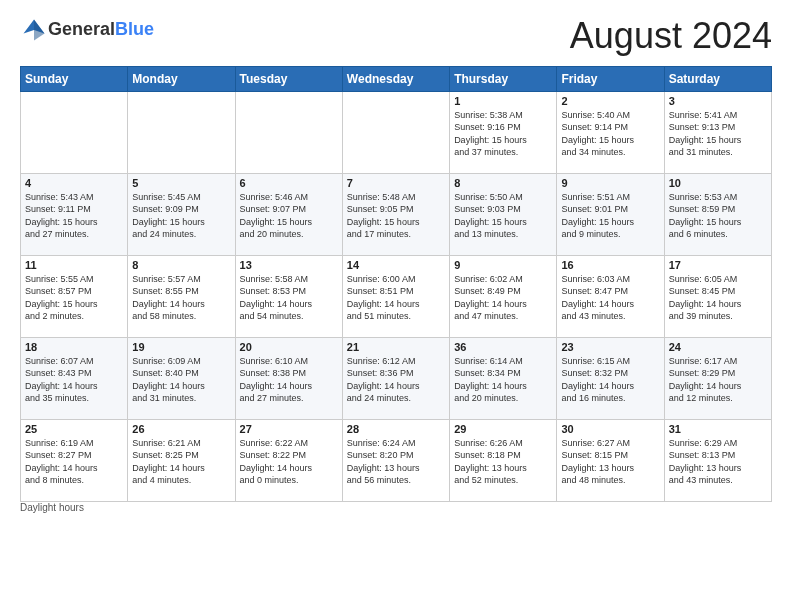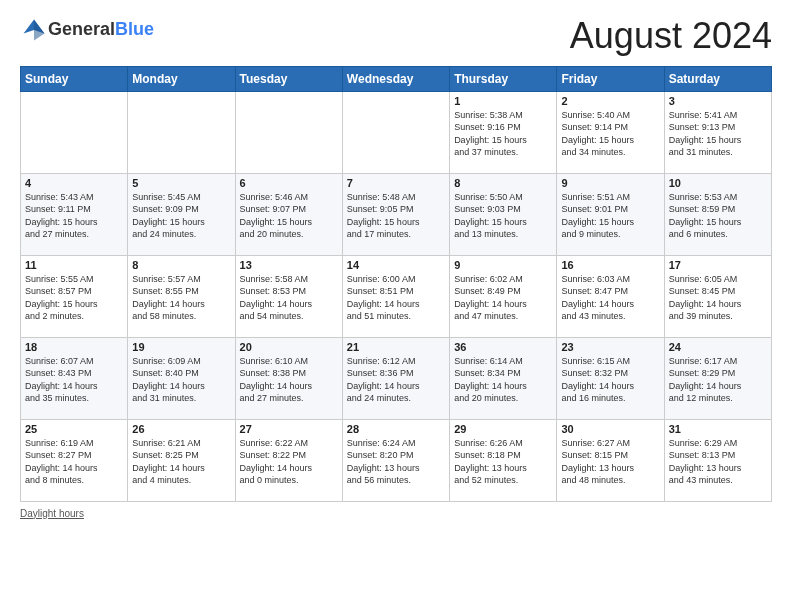--- a/index.html
+++ b/index.html
@@ -85,24 +85,22 @@
     }
     .day-info {
       font-size: 9px;
       color: #333;
       line-height: 1.4;
     }
     .empty-cell {
       background: #fff !important;
     }
     .footer {
-      margin-top: 6px;
       font-size: 10px;
       color: #555;
-      text-decoration: underline;
     }
   </style>
 </head>
 <body>
 
 <div class="page">
   <div class="header">
     <div class="logo">
       <svg class="logo-icon" viewBox="0 0 32 32" xmlns="http://www.w3.org/2000/svg">
         <polygon points="16,4 28,20 16,16 4,20" fill="#2a6db5"></polygon>

